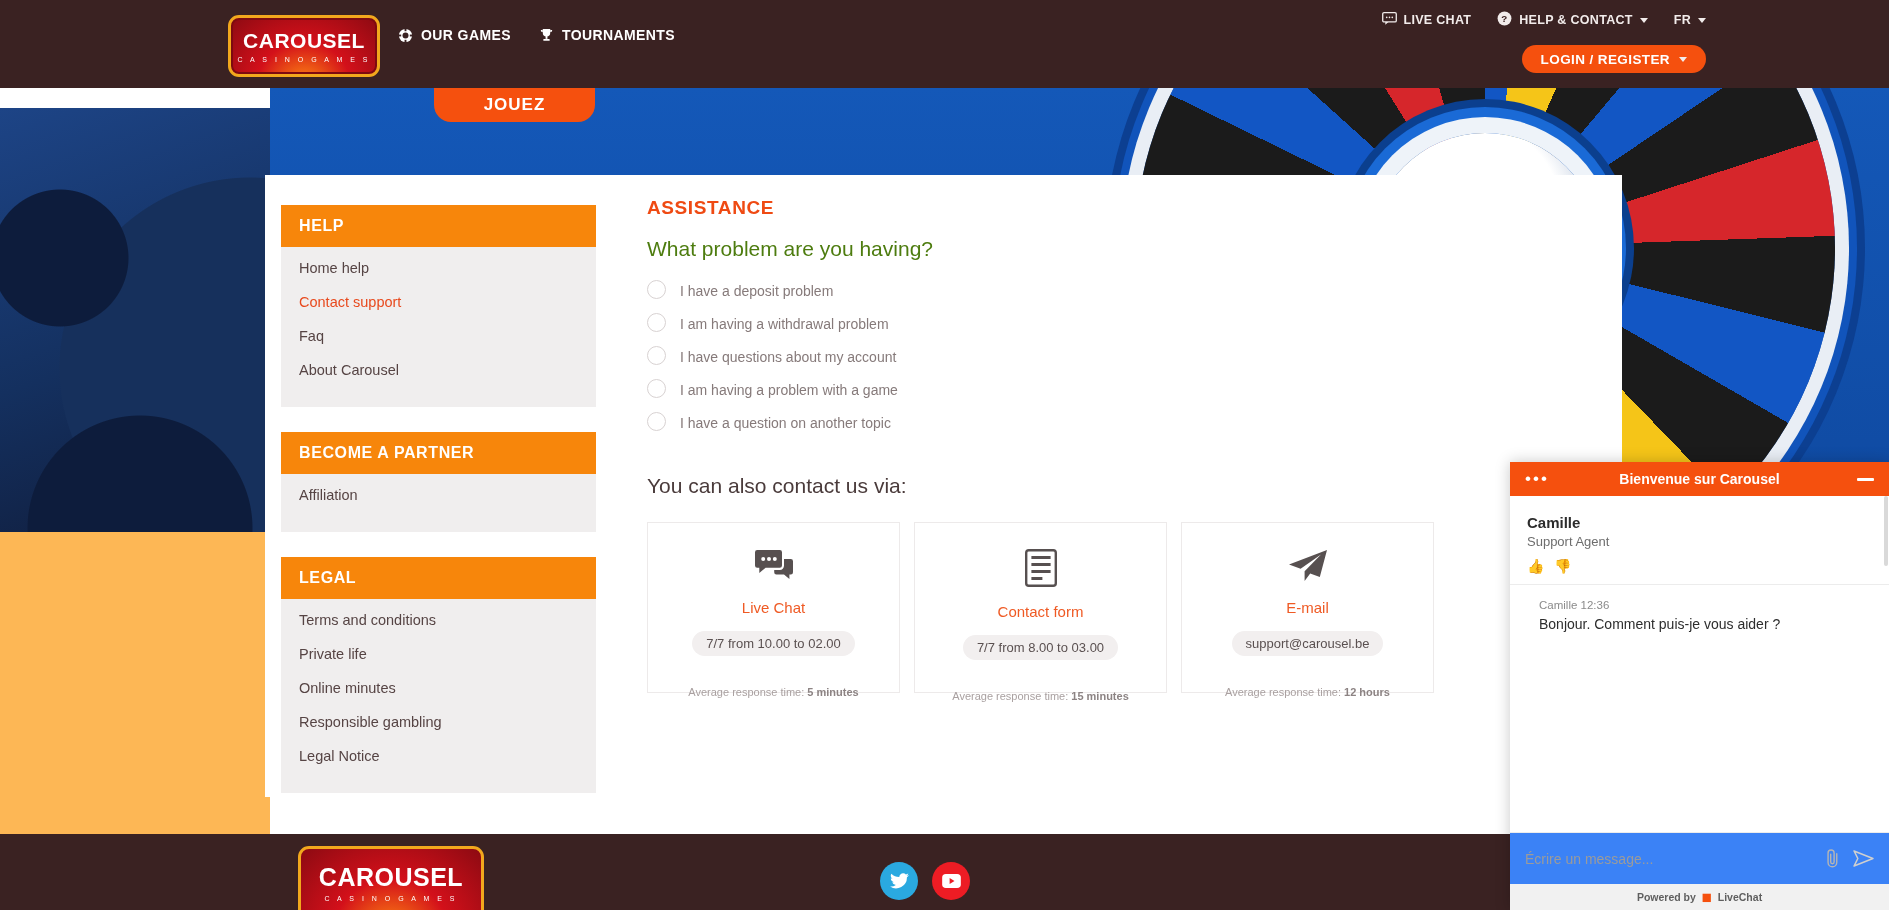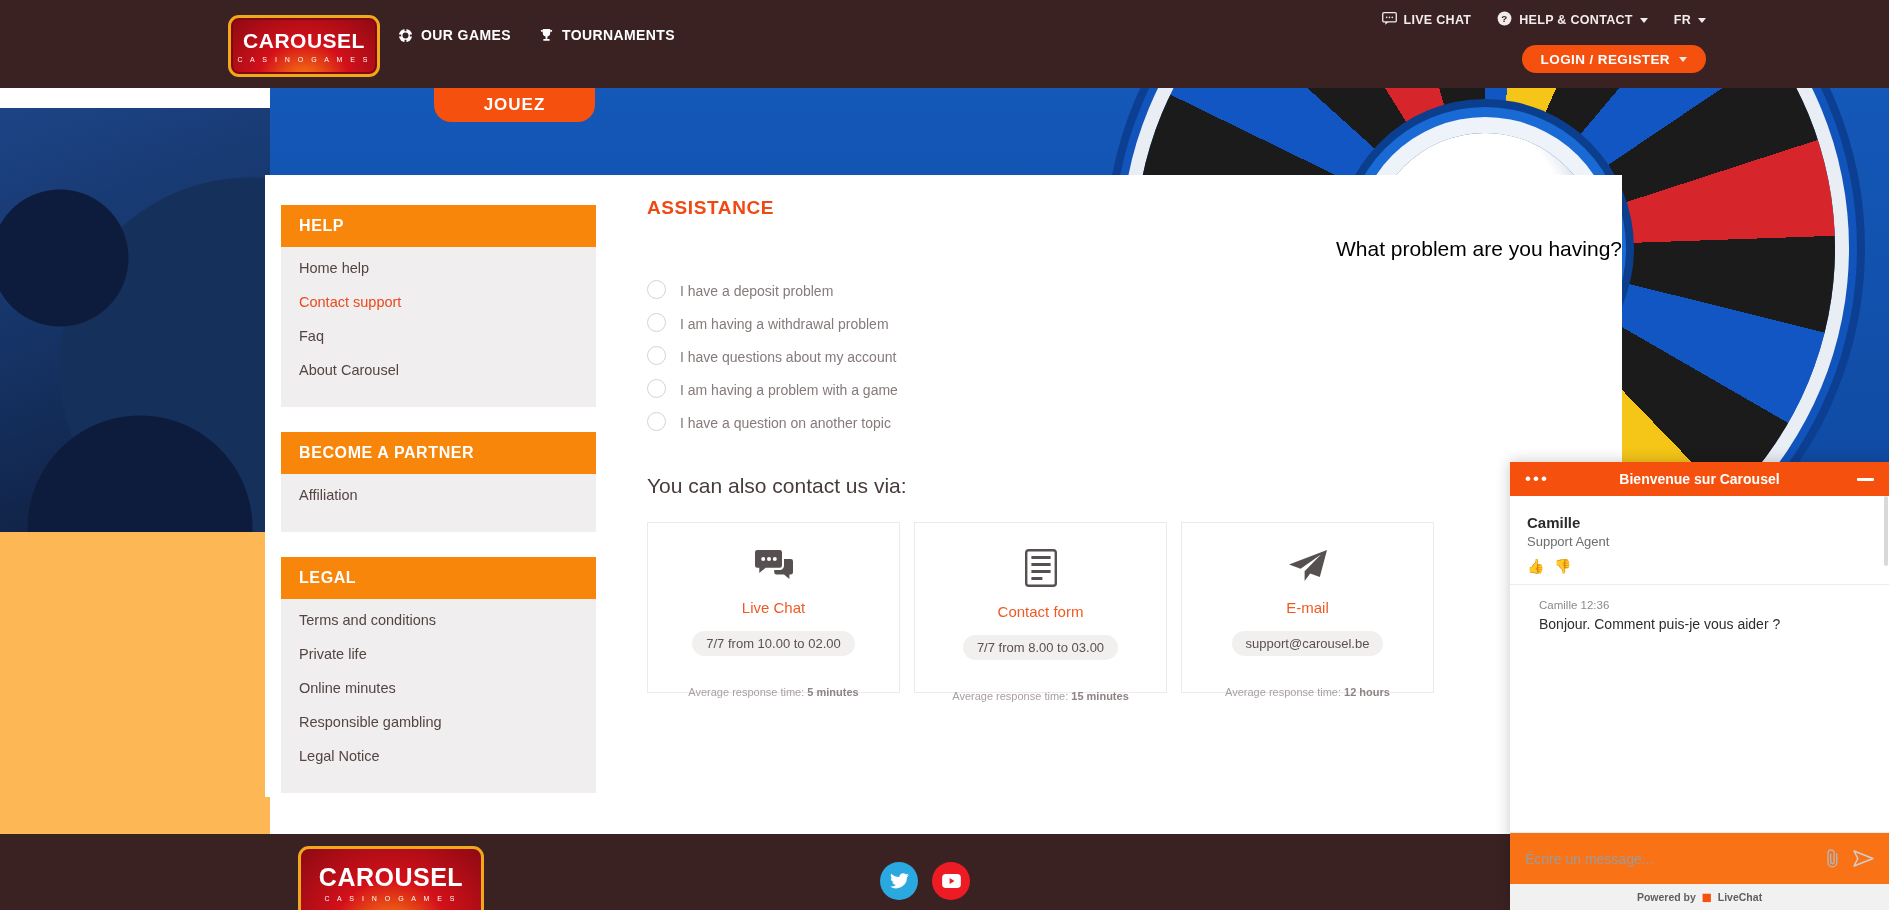--- a/index.html
+++ b/index.html
@@ -144,21 +144,21 @@
     display: block; padding: 9px 18px;
     color: #564444; font-size: 14.5px; text-decoration: none; cursor: pointer;
   }
   .side-link.active { color: #e8491d; }
 
   .main-col { position: absolute; left: 382px; top: 22px; right: 0; }
   .assist-title {
     color: #ef4a13; font-size: 19px; font-weight: bold; letter-spacing: 0.6px;
   }
   .assist-q {
-    color: #000000; font-size: 21px; margin-top: 18px; font-weight: normal; text-align: right;
+    color: #4d7c0f; font-size: 21px; margin-top: 18px; font-weight: normal;
   }
   .radio-list { margin-top: 19px; }
   .radio-row {
     display: flex; align-items: flex-end; gap: 14px;
     margin-bottom: 14px; cursor: pointer;
   }
   .radio-dot {
     width: 19px; height: 19px; border-radius: 50%;
     border: 1.5px solid #d8d2d2; background: #fff; flex: none;
   }
@@ -234,21 +234,21 @@
   .lc-agent { padding: 18px 17px 10px 17px; border-bottom: 1px solid #ececec; }
   .lc-agent-name { font-size: 15px; font-weight: bold; color: #2c2c2c; }
   .lc-agent-role { font-size: 13px; color: #6d6d6d; margin-top: 3px; }
   .lc-rate { display: flex; gap: 10px; margin-top: 9px; color: #9a9a9a; }
   .lc-rate span { cursor: pointer; font-size: 14px; }
   .lc-body { flex: 1; padding: 14px 29px; overflow: hidden; }
   .lc-msg-meta { font-size: 11.5px; color: #8b8b8b; }
   .lc-msg-text { font-size: 14px; color: #2d2d2d; margin-top: 5px; }
   .lc-input-row {
     border-top: 1px solid #ececec; height: 52px;
-    display: flex; align-items: center; padding: 0 15px; background: #f97316;
+    display: flex; align-items: center; padding: 0 15px; background: #3b82f6;
   }
   .lc-input {
     flex: 1; border: none; outline: none; background: transparent;
     font-size: 14px; color: #333; font-family: "Liberation Sans", sans-serif;
   }
   .lc-input::placeholder { color: #9b9b9b; }
   .lc-ico { color: #b5b5b5; margin-left: 12px; cursor: pointer; display: flex; }
   .lc-foot {
     height: 26px; background: #f1f1f1;
     display: flex; align-items: center; justify-content: center;

